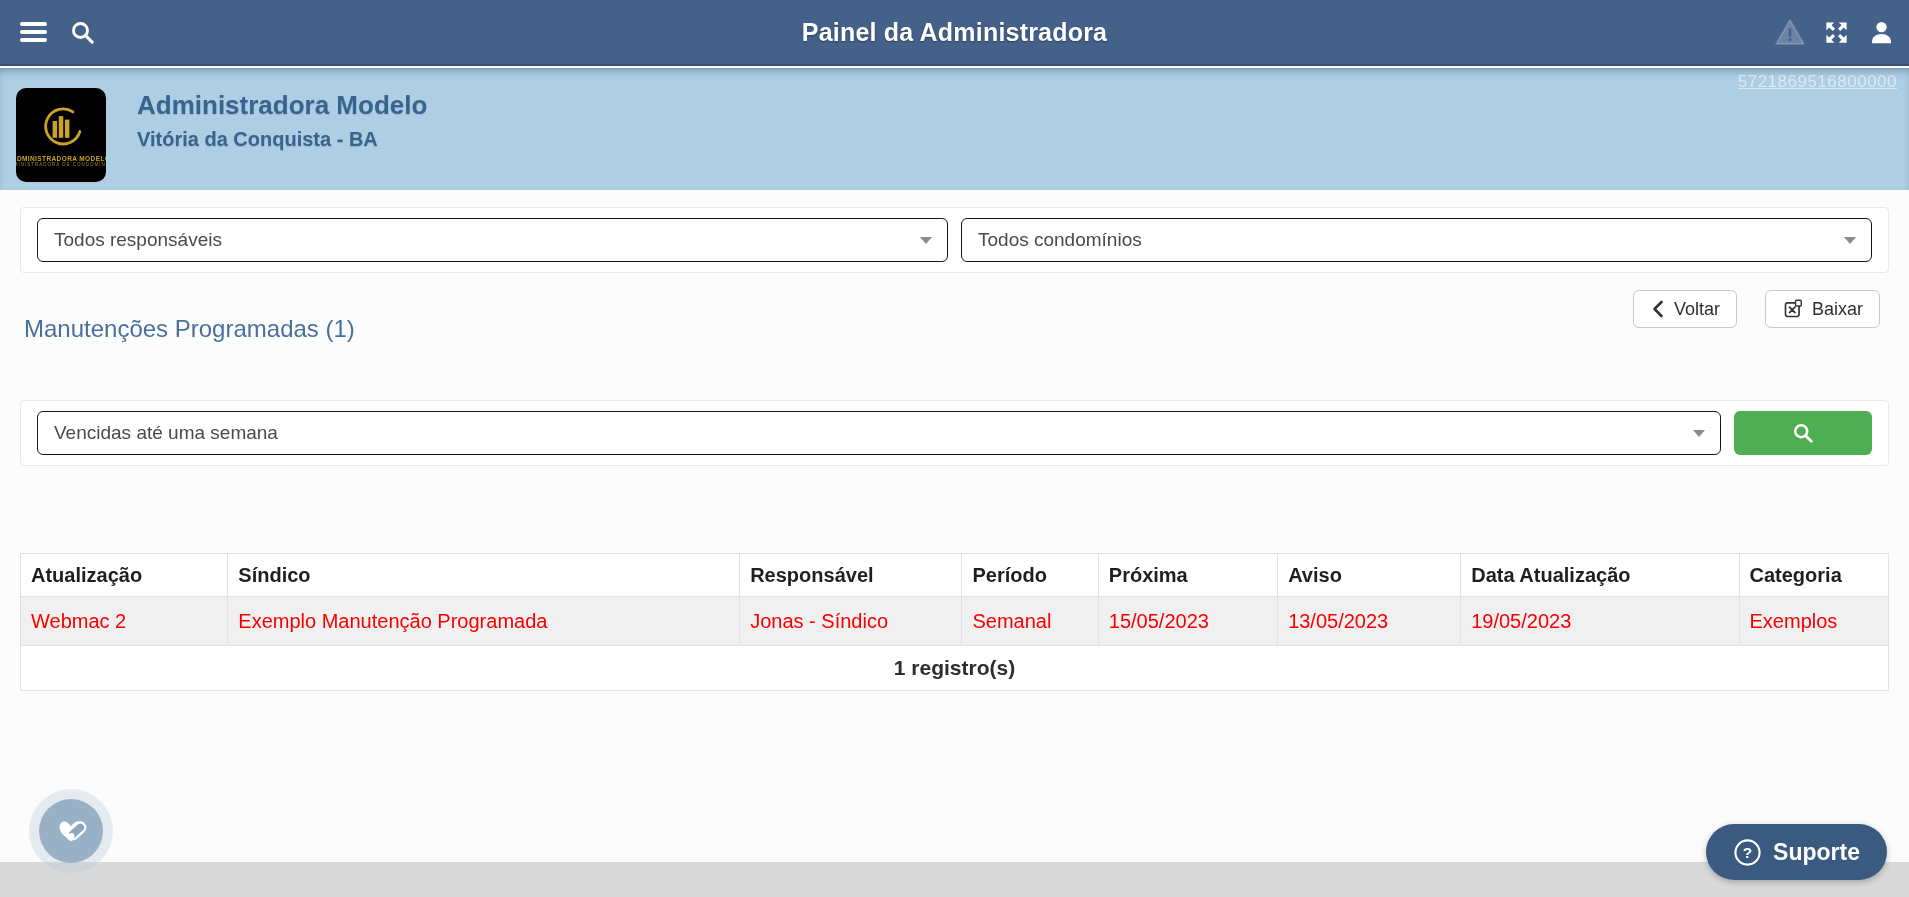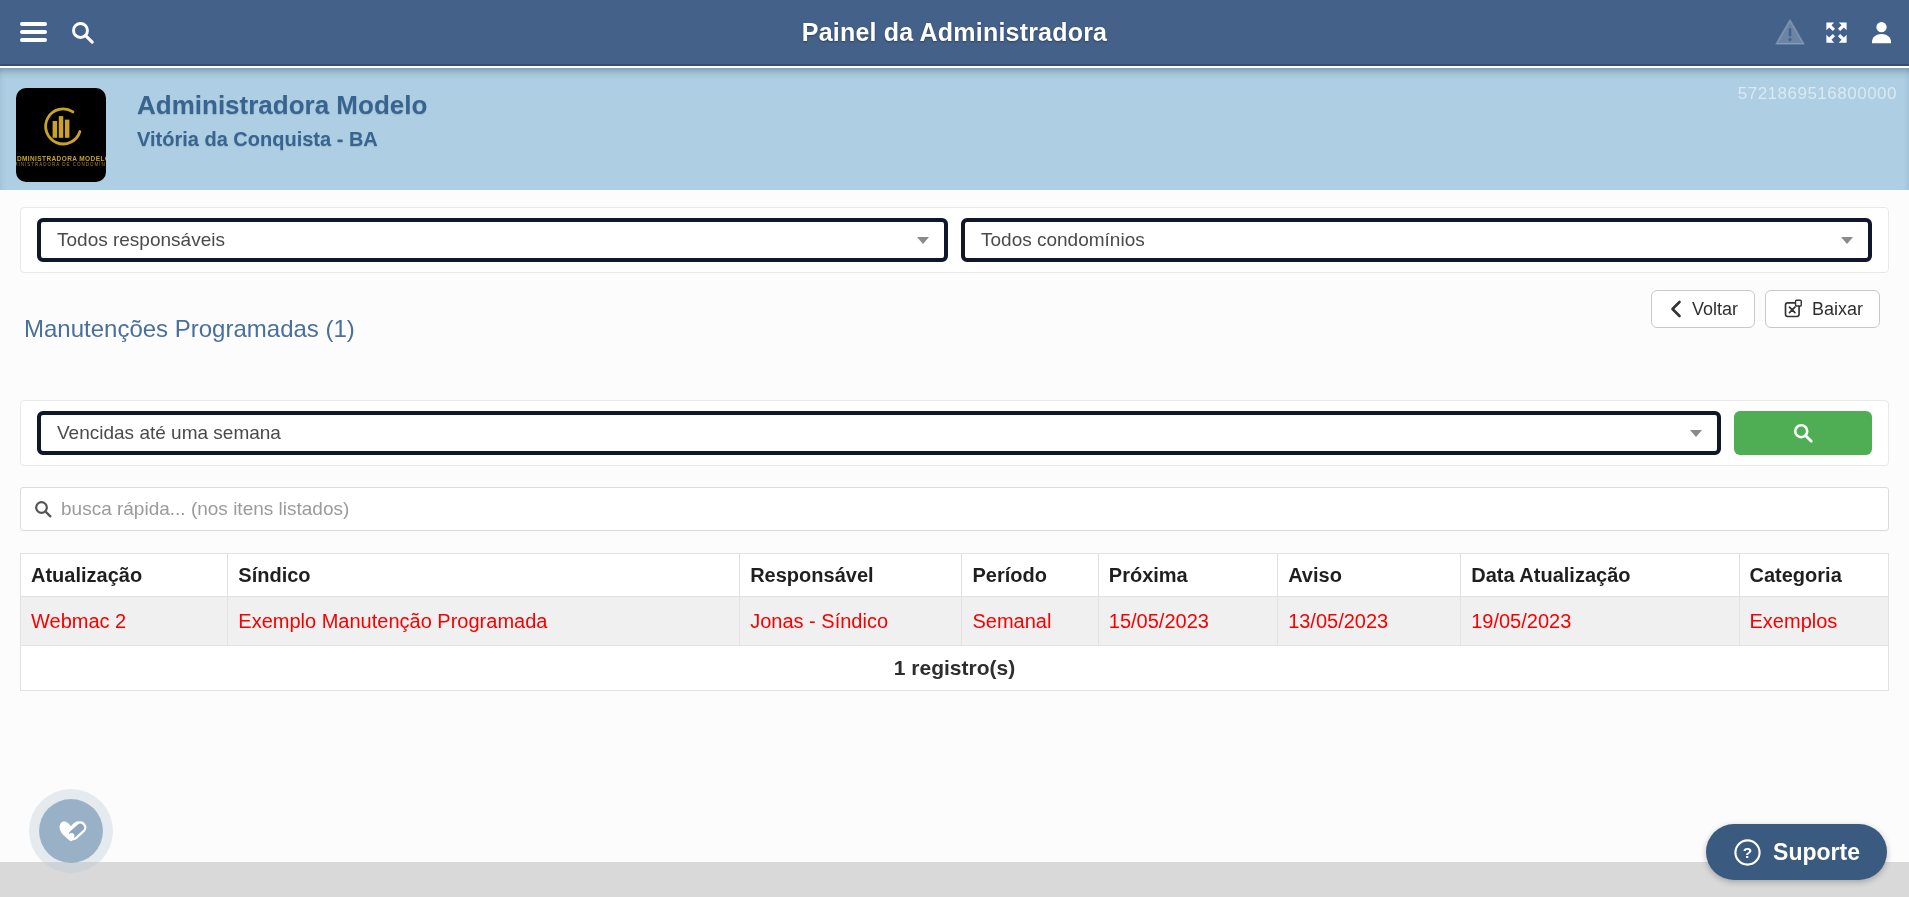--- a/index.html
+++ b/index.html
@@ -43,49 +43,49 @@
   .band-names { position:absolute; left:137px; top:22px; }
   .company-name {
     color:#38648f; font-size:26px; font-weight:bold;
     text-shadow:0 1px 1px rgba(0,0,0,.12);
   }
   .company-location {
     color:#38648f; font-size:20px; font-weight:bold; margin-top:7px;
     text-shadow:0 1px 1px rgba(0,0,0,.12);
   }
   .band-watermark {
-    position:absolute; top:16px; right:12px;
-    color:rgba(255,255,255,.55); font-size:17px; letter-spacing:.5px;
+    position:absolute; top:4px; right:12px;
+    color:rgba(255,255,255,.55); font-size:17px; letter-spacing:.5px;text-decoration:underline;
   }
 
   
   .panel {
     position:absolute; left:20px; right:20px; height:66px;
     background:#fff; border:1px solid #e9e9e9; border-radius:4px;
     display:flex; align-items:center; gap:13px; padding:0 16px;
   }
   .panel1 { top:207px; }
   .panel2 { top:400px; }
   .select {
-    flex:1; height:44px; background:#fff; border:4px solid #0f172a; border-radius:6px;
+    flex:1; height:44px; background:#fff; border:1px solid #0f172a; border-radius:6px;
     display:flex; align-items:center; padding:0 16px; position:relative; cursor:pointer;
     color:#4a4a4a; font-size:19px;
   }
   .select .caret {
     position:absolute; right:15px; top:50%; margin-top:-3px;
     width:0; height:0; border-left:6px solid transparent; border-right:6px solid transparent;
     border-top:7px solid #8a8a8a;
   }
   .green-btn {
     width:138px; height:44px; background:#4fae54; border:none; border-radius:6px;
     display:flex; align-items:center; justify-content:center; cursor:pointer;
   }
 
   
-  .actions { position:absolute; top:290px; right:29px; display:flex; gap:10px; }
+  .actions { position:absolute; top:290px; right:29px; display:flex; gap:28px; }
   .white-btn {
     height:38px; background:#fff; border:1px solid #c9c9c9; border-radius:6px;
     display:flex; align-items:center; gap:9px; padding:0 16px; cursor:pointer;
     color:#2f2f2f; font-size:18px; font-family:inherit;
   }
   .section-title {
     position:absolute; top:315px; left:24px;
     color:#49709d; font-size:24px; font-weight:normal;
   }
 
@@ -229,27 +229,20 @@
       <span class="caret"></span>
     </div>
     <button class="green-btn">
       <svg width="24" height="24" viewBox="0 0 24 24">
           <circle cx="10.2" cy="10.2" r="6" fill="none" stroke="#fff" stroke-width="2.6"></circle>
           <line x1="14.7" y1="14.7" x2="20.3" y2="20.3" stroke="#fff" stroke-width="2.8" stroke-linecap="round"></line>
         </svg>
     </button>
   </div>
 
-  <div class="quick-search">
-    <svg width="20" height="20" viewBox="0 0 24 24">
-        <circle cx="10.2" cy="10.2" r="6.4" fill="none" stroke="#555" stroke-width="2.6"></circle>
-        <line x1="15" y1="15" x2="20.8" y2="20.8" stroke="#555" stroke-width="2.8" stroke-linecap="round"></line>
-      </svg>
-    <input type="text" placeholder="busca rápida... (nos itens listados)" style="">
-  </div>
 
   <div class="grid-wrap">
     <table>
       <colgroup>
         <col style="width:11.1%">
           <col style="width:27.4%">
           <col style="width:11.9%">
           <col style="width:7.3%">
         <col style="width:9.6%">
           <col style="width:9.8%">

